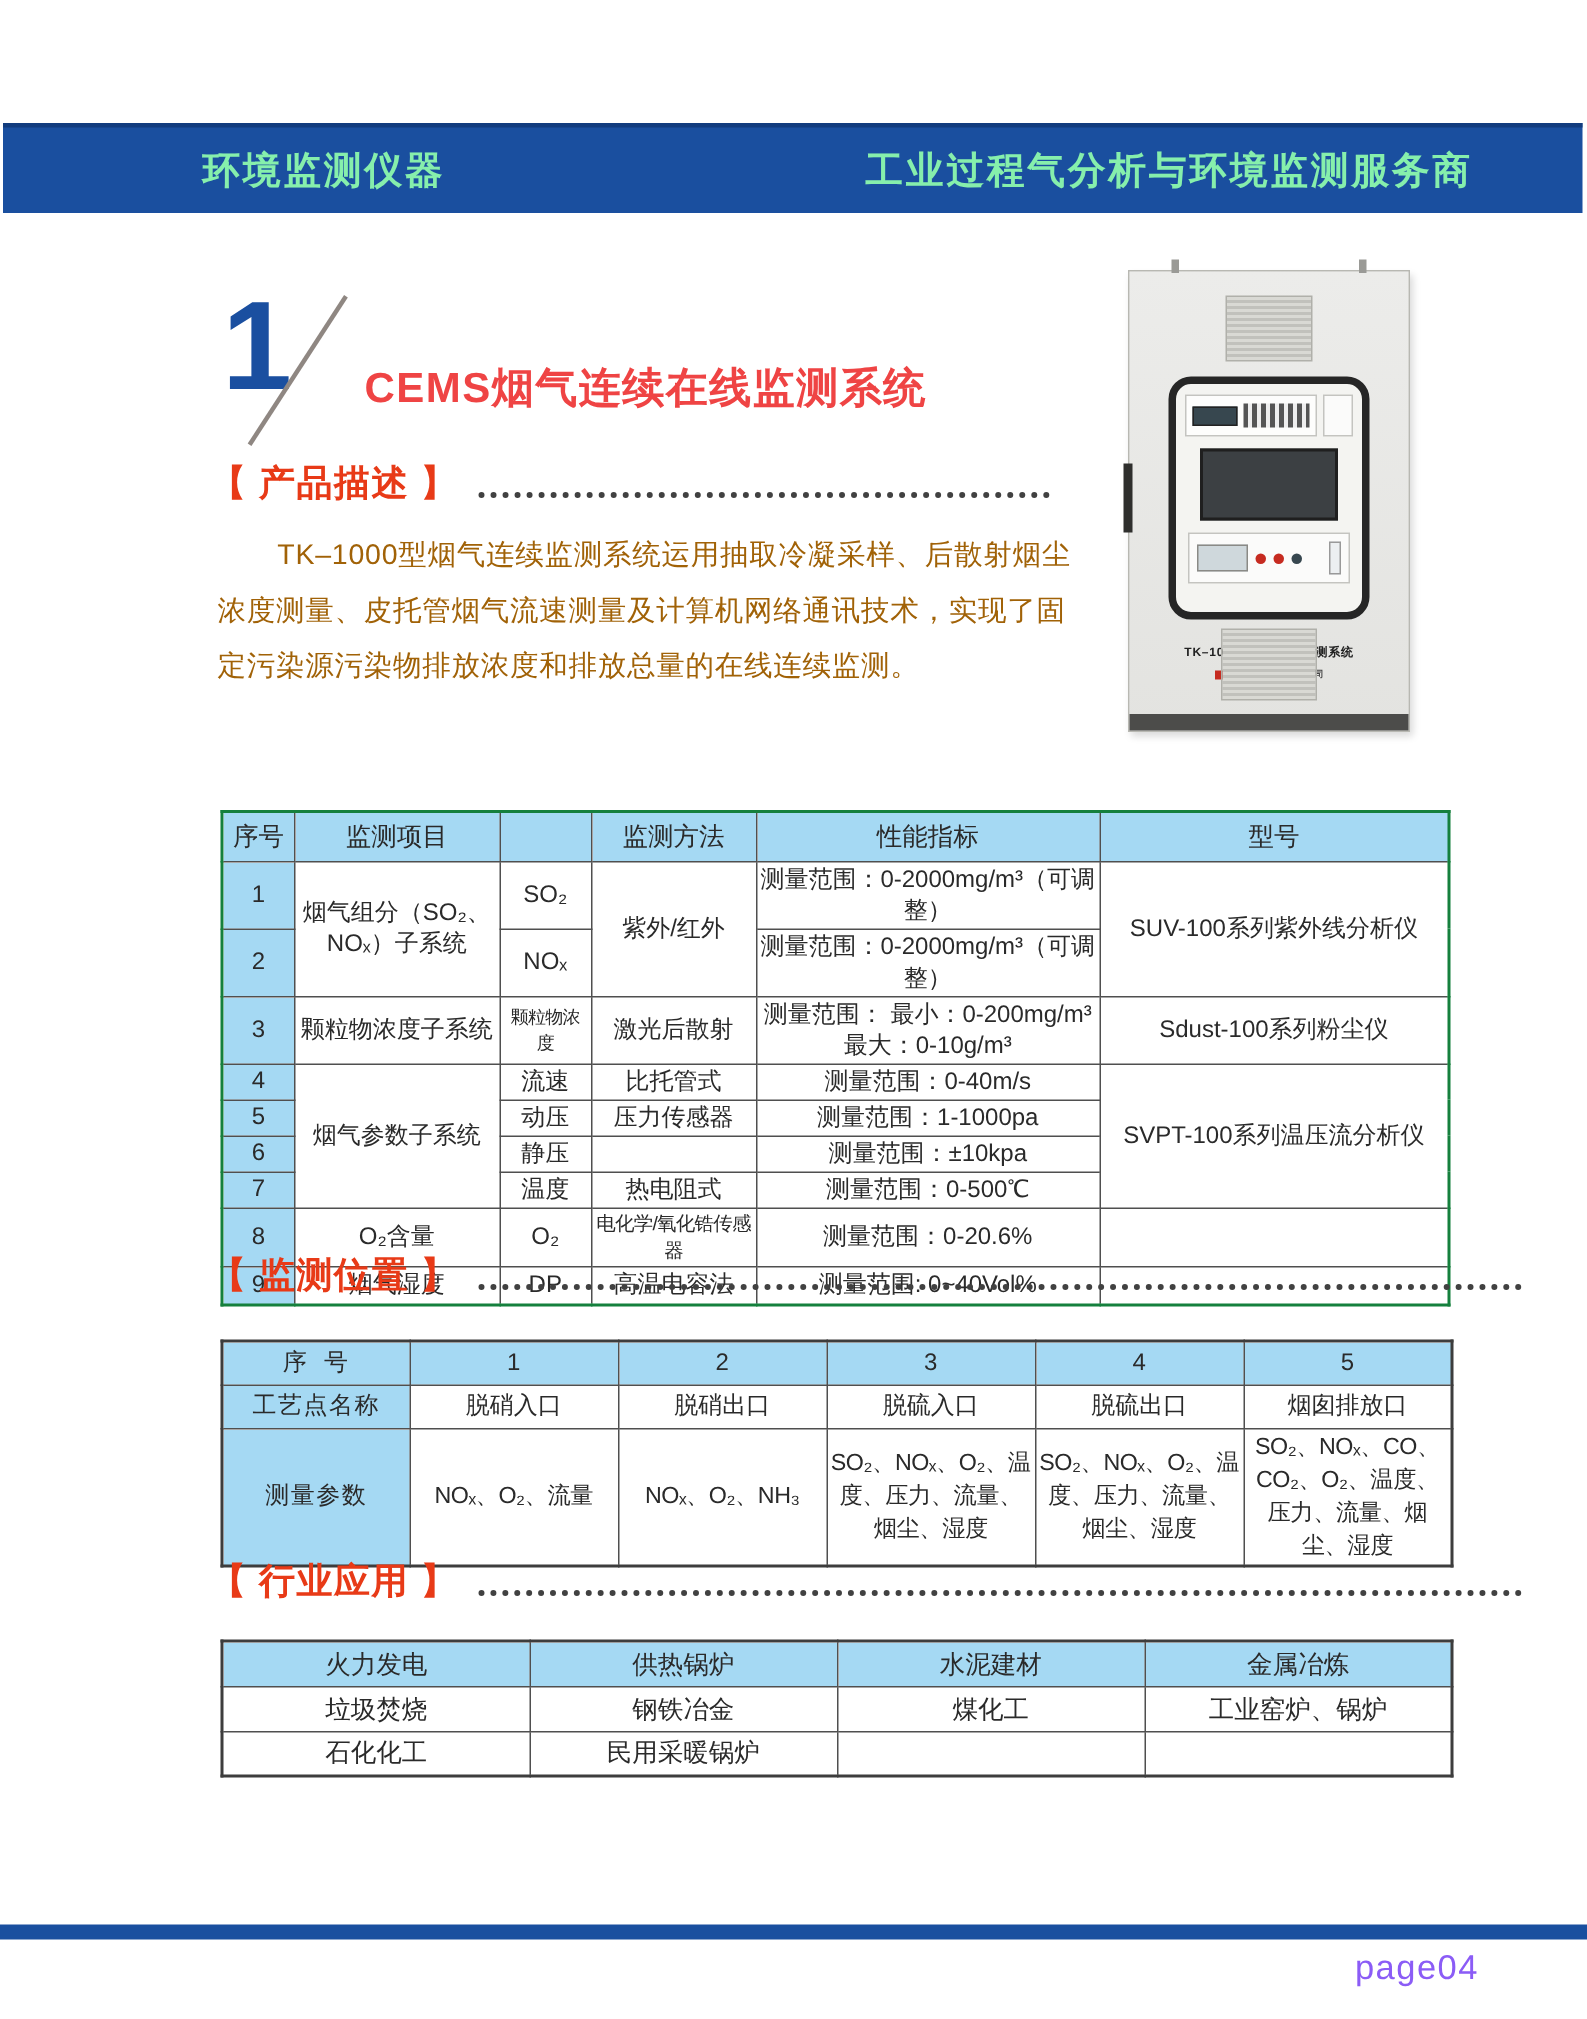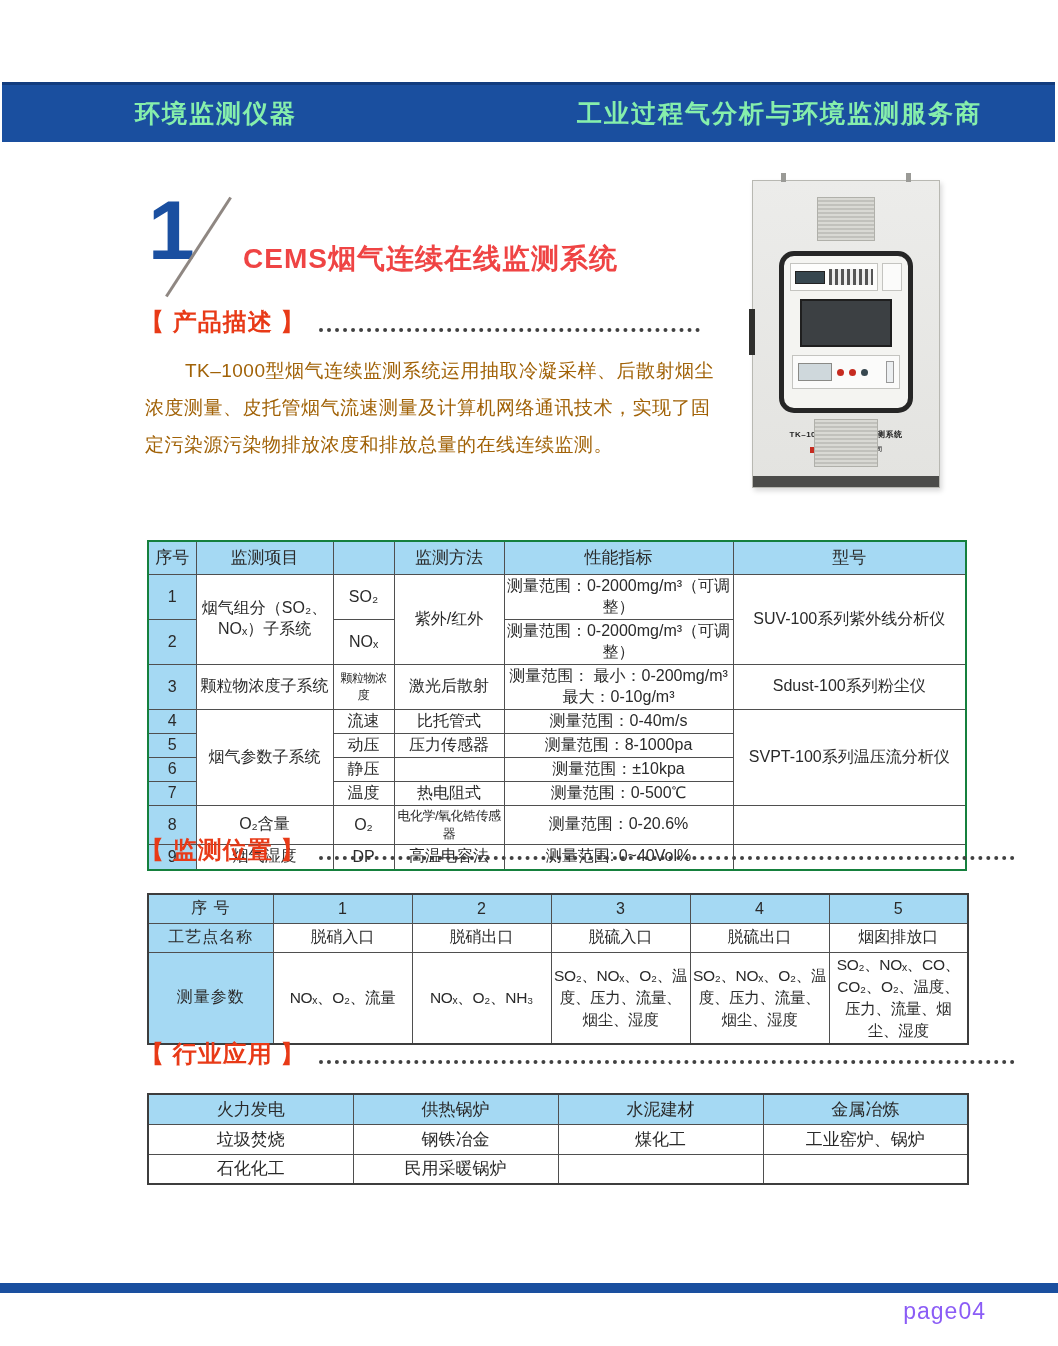--- a/index.html
+++ b/index.html
@@ -87,21 +87,21 @@
                border:2px solid #15803d; }
   .tech-table td, .tech-table th{ font-size:16px; }
   .tech-table th{ font-size:17px; }
   .tech-table .sm{ font-size:12px; letter-spacing:-0.5px; }
   .tech-table .md{ font-size:13px; letter-spacing:-0.5px; }
   .tr-h{ height:33px; } .tr-n{ height:26px; } .tr-b{ height:42px; } .tr-s{ height:23px; }
 
   .loc-table{ position:absolute; left:147px; top:893px; width:820px;
               border:2px solid #3d3d3d; }
   .loc-table td{ font-size:16px; }
-  .loc-table .lbl{ letter-spacing:1px; }
+  .loc-table .lbl{ letter-spacing:1px;font-family:Liberation Mono, monospace; }
   .loc-table .p{ font-size:15.5px; letter-spacing:-0.3px; line-height:22px; }
   .loc-r1{ height:29px; } .loc-r2{ height:29px; } .loc-r3{ height:62px; }
 
   .ind-table{ position:absolute; left:147px; top:1093px; width:820px;
               border:2px solid #3d3d3d; }
   .ind-table td{ font-size:17px; height:30px; }
 
   
   .footline{ position:absolute; left:0; right:0; top:1283px; height:10px; background:#1a4f9f; }
   .pageno{ position:absolute; right:72px; top:1298px; font-size:23px; color:#8b5cf6;
@@ -204,21 +204,21 @@
       <td rowspan="4">烟气参数子系统</td>
       <td>流速</td>
       <td>比托管式</td>
       <td>测量范围：0-40m/s</td>
       <td rowspan="4">SVPT-100系列温压流分析仪</td>
     </tr>
     <tr class="tr-s">
       <td class="blue">5</td>
       <td>动压</td>
       <td>压力传感器</td>
-      <td>测量范围：8-1000pa</td>
+      <td>测量范围：1-1000pa</td>
     </tr>
     <tr class="tr-s">
       <td class="blue">6</td>
       <td>静压</td>
       <td></td>
       <td>测量范围：±10kpa</td>
     </tr>
     <tr class="tr-s">
       <td class="blue">7</td>
       <td>温度</td>

